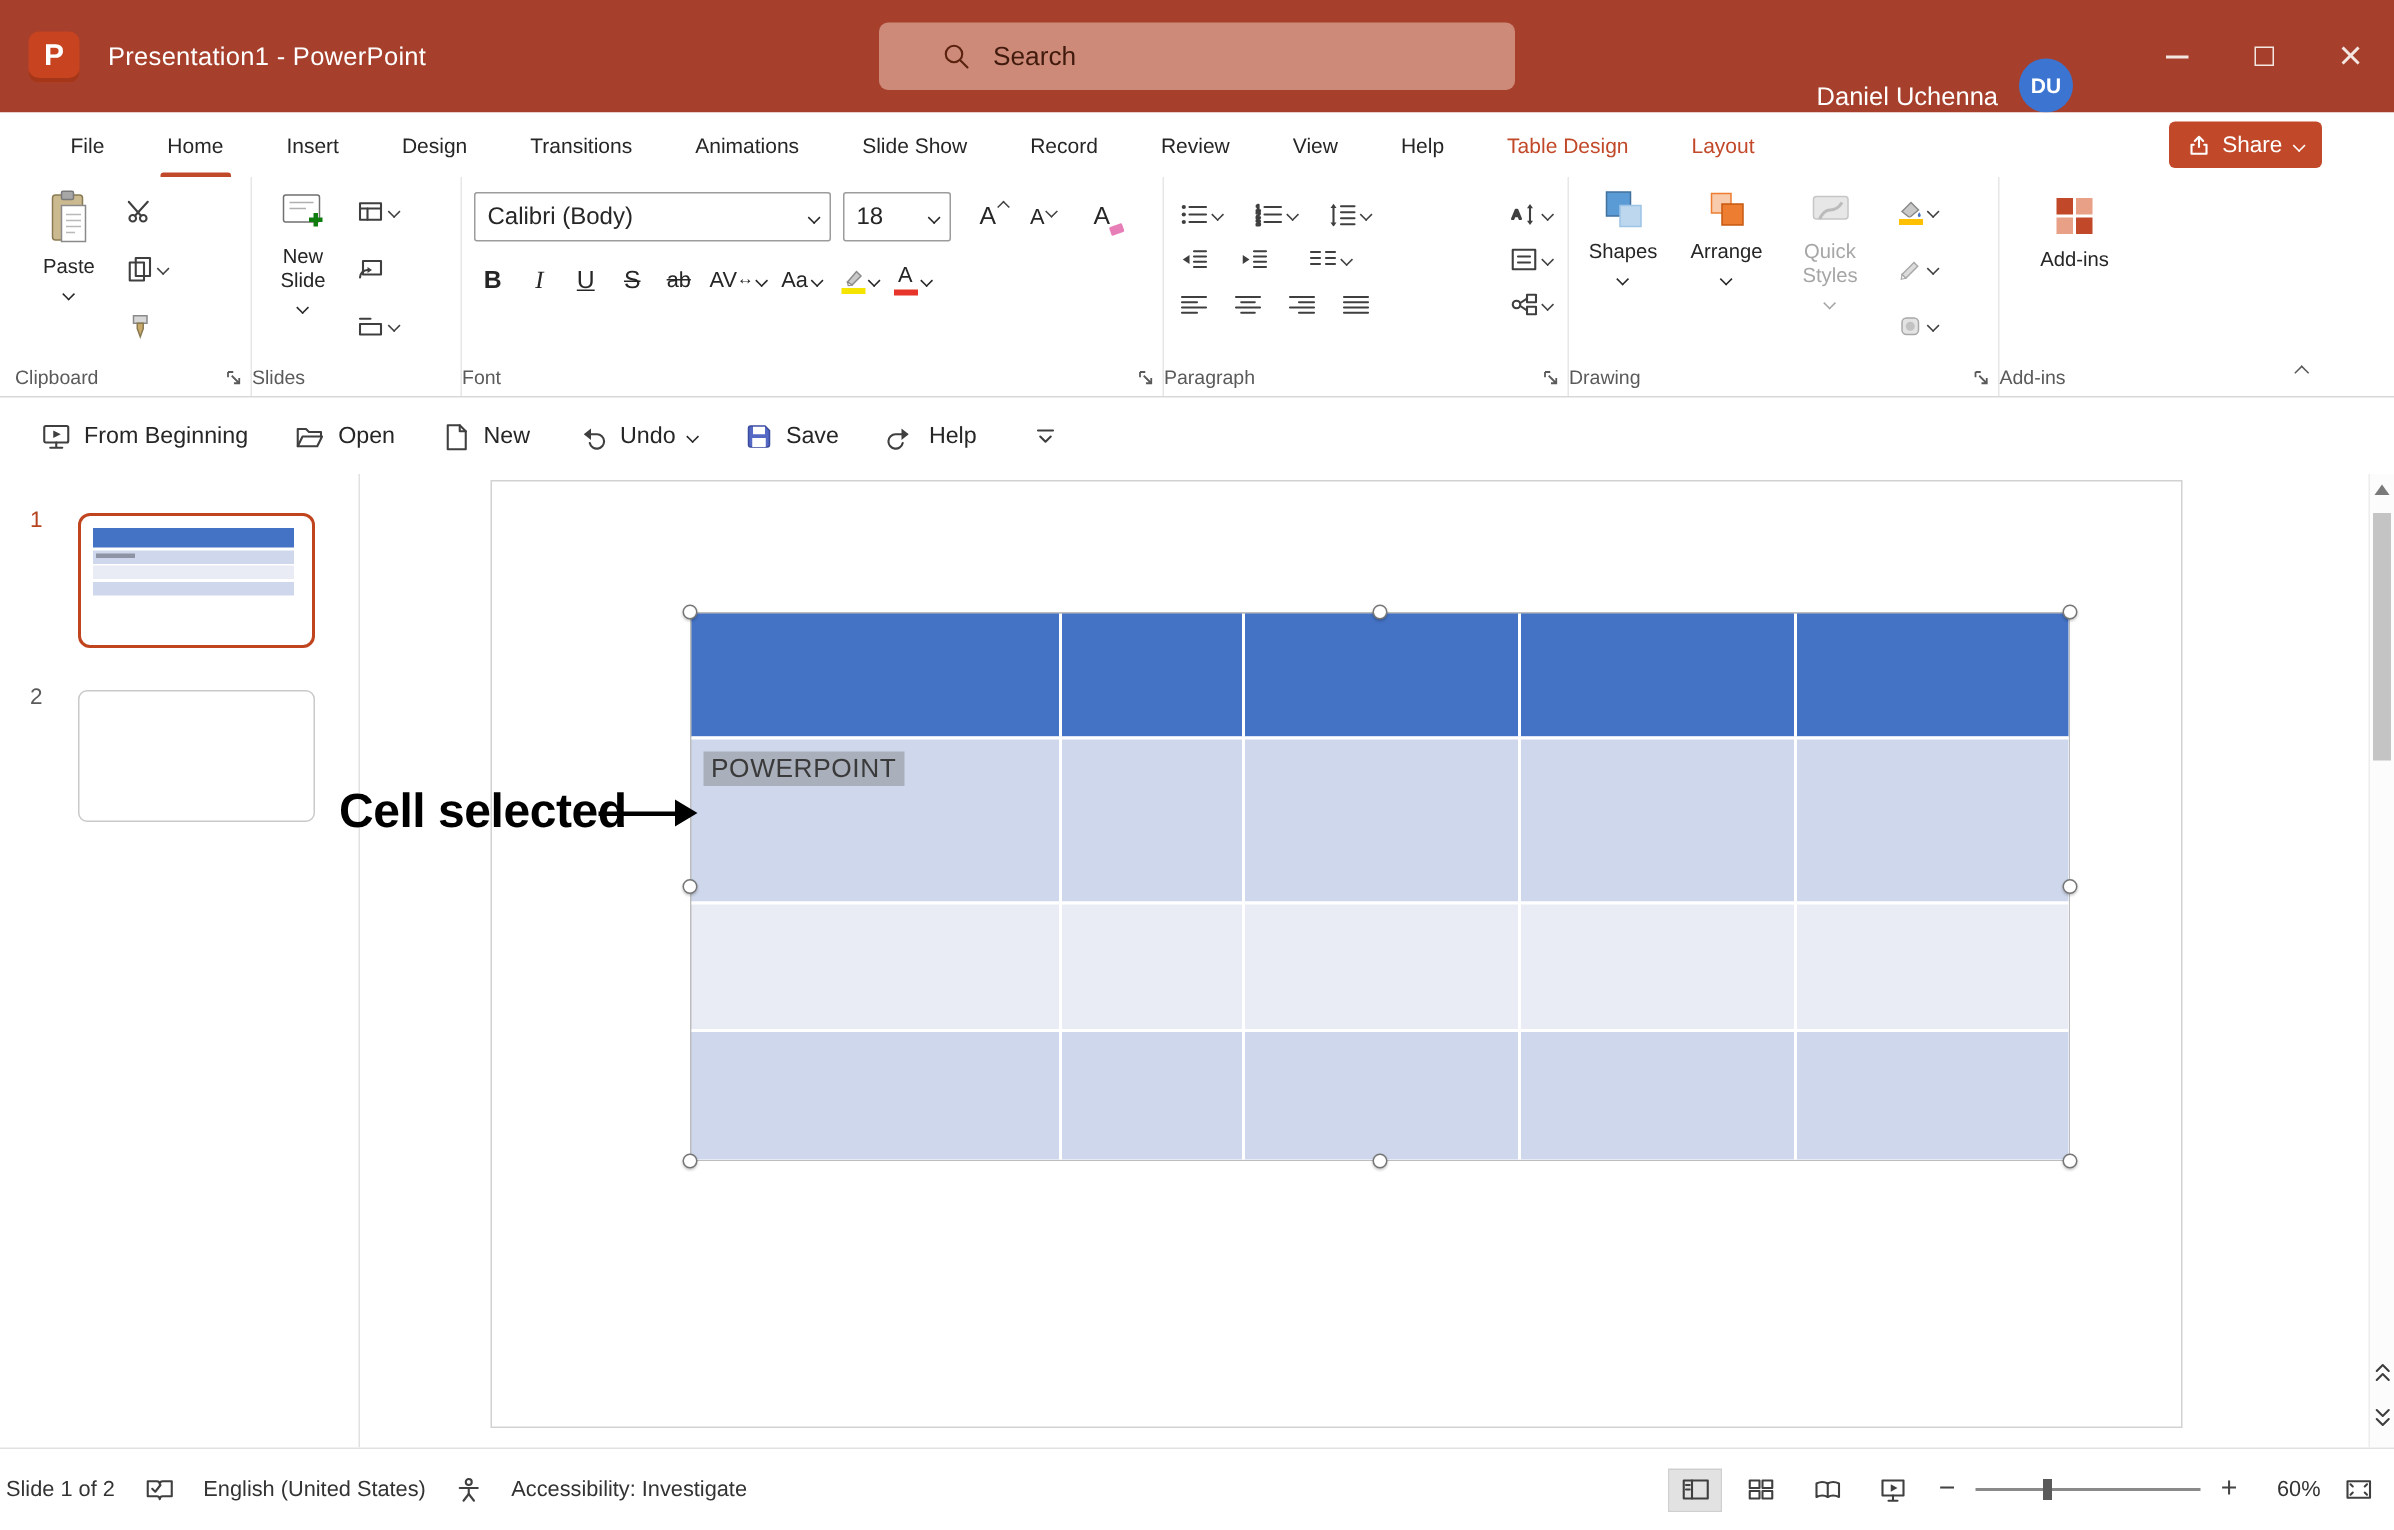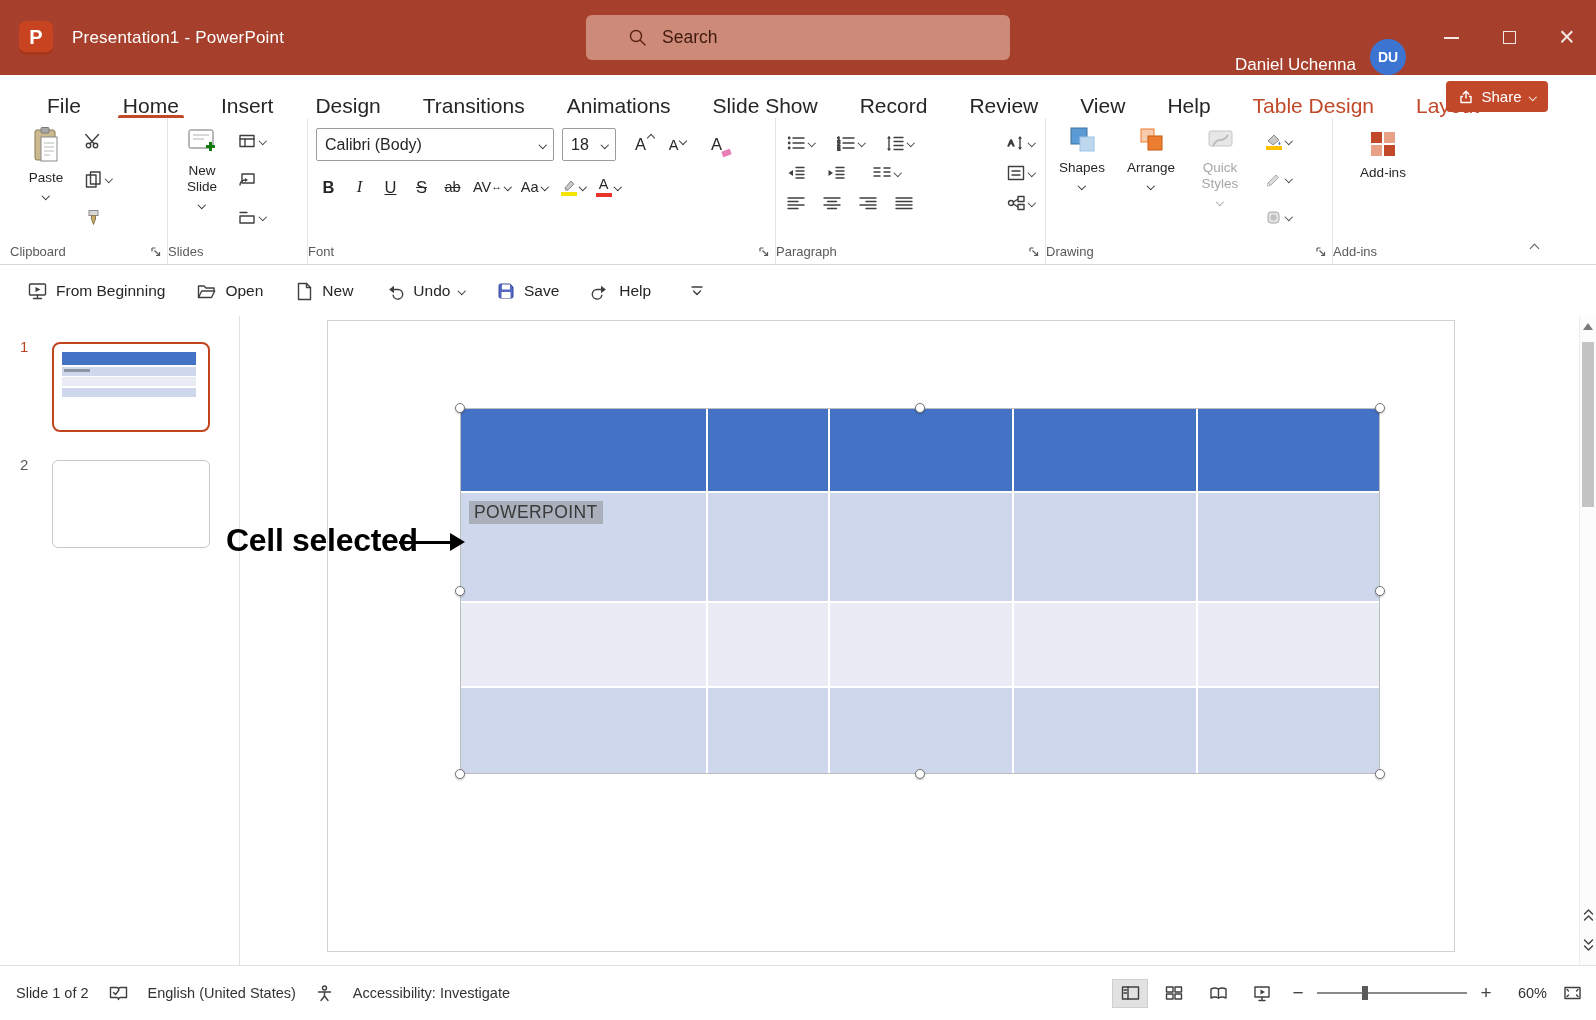--- a/index.html
+++ b/index.html
@@ -13,29 +13,29 @@
   .chev.sm { width:5.5px; height:5.5px; }
   .chev.up { transform:rotate(225deg); }
 
   
   .titlebar { position:absolute; top:0; left:0; right:0; height:75px; background:#A6402C; display:flex; align-items:center; color:#fff; }
   .tb-logo { width:34px; height:34px; margin-left:19px; background:#C8431F; border-radius:7px; display:flex; align-items:center; justify-content:center; font-size:20px; font-weight:bold; color:#fff; box-shadow:inset 0 -3px 0 rgba(0,0,0,.18); }
   .tb-title { margin-left:19px; font-size:17px; letter-spacing:.2px; }
   .tb-search { position:absolute; left:586px; top:15px; width:424px; height:45px; background:#CE8A78; border-radius:6px; display:flex; align-items:center; padding-left:42px; gap:15px; color:#3F1A0D; font-size:17.5px; cursor:pointer; }
   .tb-right { position:absolute; right:0; top:0; height:75px; display:flex; align-items:flex-end; }
   .tb-user { font-size:17px; margin-right:14px; }
-  .tb-avatar { width:36px; height:36px; border-radius:50%; background:#3B74D1; color:#fff; font-size:14px; font-weight:bold; display:flex; align-items:center; justify-content:center; margin-right:16px; }
+  .tb-avatar { width:36px; height:36px; border-radius:50%; background:#3B74D1; color:#fff; font-size:14px; font-weight:bold; display:flex; align-items:center; justify-content:center; margin-right:40px; }
   .wbtn { width:58px; height:75px; display:flex; align-items:center; justify-content:center; color:#F4E7E2; cursor:pointer; }
   .wbtn.close { font-size:27px; font-weight:300; }
   .min-glyph { width:15px; height:2px; background:#F4E7E2; }
   .max-glyph { width:13px; height:13px; border:1.6px solid #F4E7E2; }
 
   
   .menubar { position:absolute; top:75px; left:0; right:0; height:43px; background:#fff; display:flex; align-items:stretch; padding-left:26px; }
-  .menu-tab { padding:0 21px; display:flex; align-items:flex-end; font-size:21px; color:#262626; position:relative; cursor:pointer; white-space:nowrap; }
+  .menu-tab { padding:10px 21px; display:flex; align-items:center; font-size:14px; color:#262626; position:relative; cursor:pointer; white-space:nowrap; }
   .menu-tab.active::after { content:""; position:absolute; left:16px; right:16px; bottom:0; height:3px; background:#C1492A; border-radius:2px 2px 0 0; }
   .menu-tab.contextual { color:#C1492A; }
   .share-btn { position:absolute; right:48px; top:6px; height:31px; background:#C1492A; border:none; border-radius:4px; color:#fff; font-size:15px; font-family:inherit; display:flex; align-items:center; gap:8px; padding:0 13px; cursor:pointer; }
 
   
   .ribbon { position:absolute; top:118px; left:0; right:0; height:147px; background:#fff; border-bottom:1px solid #D8D8D8; display:flex; padding-left:10px; }
   .rb-group { position:relative; height:100%; border-right:1px solid #E6E6E6; padding:8px 8px 26px; flex:none; }
   .rb-label { position:absolute; bottom:5px; left:0; right:0; text-align:left; font-size:13px; color:#5A5A5A; }
   .rb-launcher { position:absolute; bottom:7px; right:6px; cursor:pointer; }
   .rb-row { display:flex; gap:8px; }
@@ -94,21 +94,21 @@
   .ann-line { position:absolute; left:399px; top:225px; width:53px; height:3px; background:#000; z-index:5; }
   .ann-head { position:absolute; left:450px; top:217px; width:0; height:0; border-left:15px solid #000; border-top:9.5px solid transparent; border-bottom:9.5px solid transparent; z-index:5; }
 
   .v-scroll { position:absolute; right:0; top:0; bottom:0; width:17px; background:#FCFCFC; border-left:1px solid #EDEDED; }
   .sc-up { width:0; height:0; border-left:5px solid transparent; border-right:5px solid transparent; border-bottom:7px solid #7A7A7A; margin:7px auto 0; cursor:pointer; }
   .sc-thumb { position:absolute; top:26px; left:2px; width:12px; height:165px; background:#C4C4C4; cursor:pointer; }
   .sc-nav { position:absolute; left:0; width:17px; display:flex; justify-content:center; cursor:pointer; }
 
   
   .statusbar { position:absolute; left:0; right:0; bottom:0; height:55px; background:#fff; border-top:1px solid #E1E1E1; display:flex; align-items:center; font-size:14.5px; color:#333; }
-  .sb-left { display:flex; align-items:center; gap:20px; margin-left:16px; }
+  .sb-left { display:flex; align-items:center; gap:20px; margin-left:4px; }
   .sb-right { display:flex; align-items:center; gap:10px; margin-left:auto; margin-right:14px; }
   .vbtn { width:34px; height:27px; display:flex; align-items:center; justify-content:center; cursor:pointer; }
   .vbtn.active { background:#E2E2E2; outline:1px solid #CFCFCF; }
   .z-sign { font-size:19px; color:#444; width:18px; text-align:center; cursor:pointer; }
   .z-track { width:150px; height:2px; background:#8A8A8A; position:relative; cursor:pointer; }
   .z-thumb { position:absolute; left:30%; top:-6px; width:6px; height:14px; background:#5A5A5A; }
   .sb-a11y { font-weight:400; }
 </style>
 </head>
 <body>
@@ -276,21 +276,21 @@
       </div>
       <div class="rb-label">Slides</div>
     </div>
 
     <div class="rb-group" style="width:468px">
       <div class="frow" style="margin-top:2px; gap:8px;">
         <div class="combo" style="width:238px">
           <span>Calibri (Body)</span>
           <span class="chev sm"></span>
         </div>
-        <div class="combo" style="width:54px">
+        <div class="combo" style="width:72px">
           <span>18</span>
           <span class="chev sm"></span>
         </div>
         <div class="fbtn" style="margin-left:8px">
           <span>A</span>
             <span class="caret-up"></span>
         </div>
         <div class="fbtn small">
           <span>A</span>
             <span class="caret-dn"></span>

